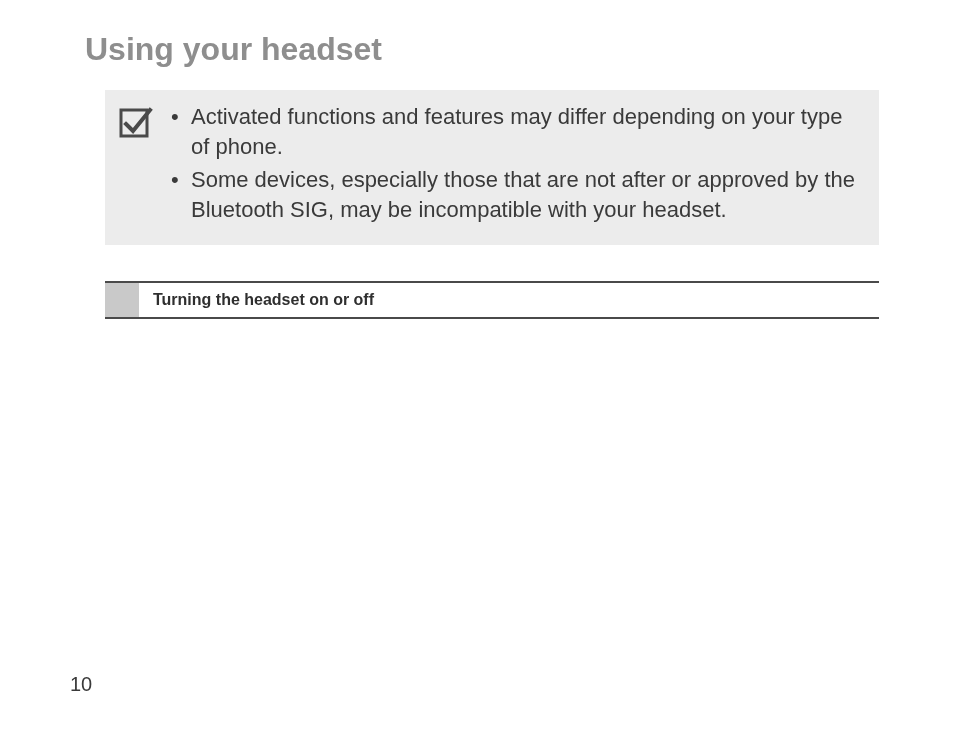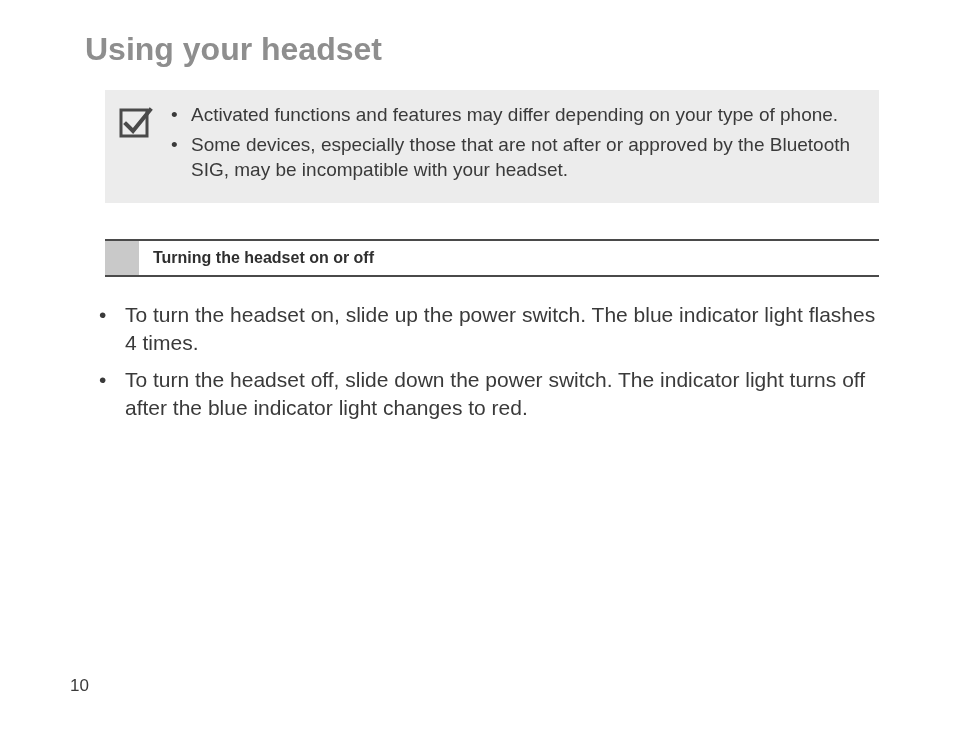--- a/index.html
+++ b/index.html
@@ -39,21 +39,21 @@
   }
   .note-icon {
     flex: 0 0 auto;
     margin-right: 14px;
     margin-top: 2px;
   }
   .note-list {
     list-style: none;
     padding: 0;
     margin: 0;
-    font-size: 19px;
+    font-size: 22px;
     color: #3a3a3a;
     line-height: 1.35;
   }
   .note-list li {
     position: relative;
     padding-left: 24px;
     margin: 0 0 4px 0;
   }
   .note-list li::before {
     content: "•";
@@ -97,21 +97,21 @@
     content: "•";
     position: absolute;
     left: 14px;
     top: 0;
     color: #3a3a3a;
   }
   .page-number {
     position: absolute;
     left: 70px;
     bottom: 46px;
-    font-size: 17px;
+    font-size: 20px;
     color: #3a3a3a;
   }
 </style>
 </head>
 <body>
 
 <div class="page">
 
   <h1 class="title">Using your headset</h1>
 
@@ -127,20 +127,16 @@
       <li>Activated functions and features may differ depending on your type of phone.</li>
       <li>Some devices, especially those that are not after or approved by the Bluetooth SIG, may be incompatible with your headset.</li>
     </ul>
   </div>
 
   <div class="section-heading">
     <div class="bar"></div>
     <div class="label">Turning the headset on or off</div>
   </div>
 
-  <ul class="body-list">
-    <li>To turn the headset on, slide up the power switch. The blue indicator light flashes 4 times.</li>
-    <li>To turn the headset off, slide down the power switch. The indicator light turns off after the blue indicator light changes to red.</li>
-  </ul>
 
   <div class="page-number">10</div>
 
 </div>
 
 </body></html>

